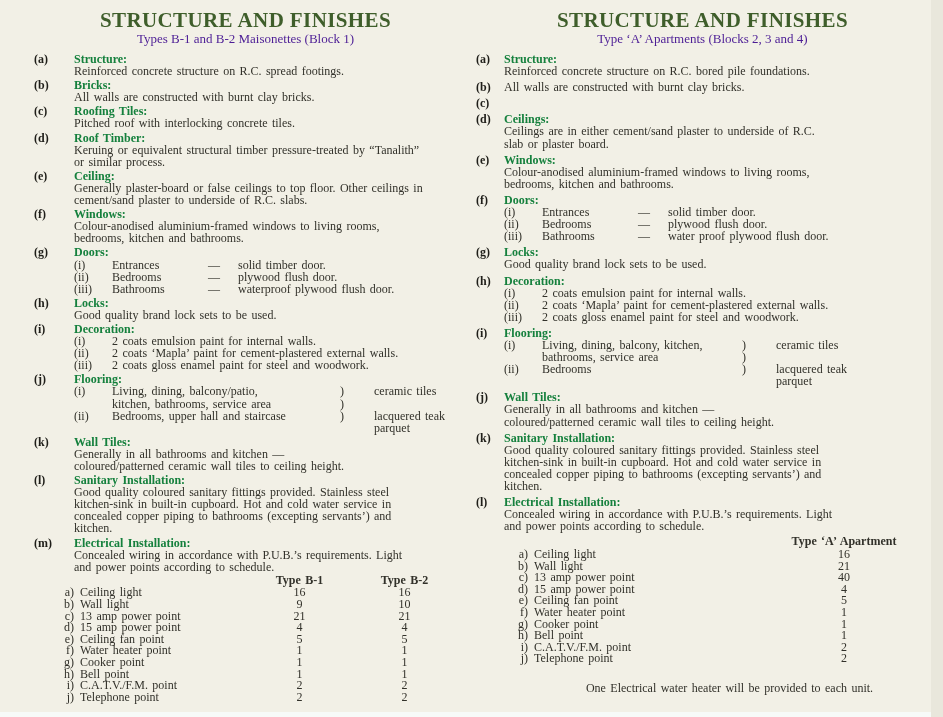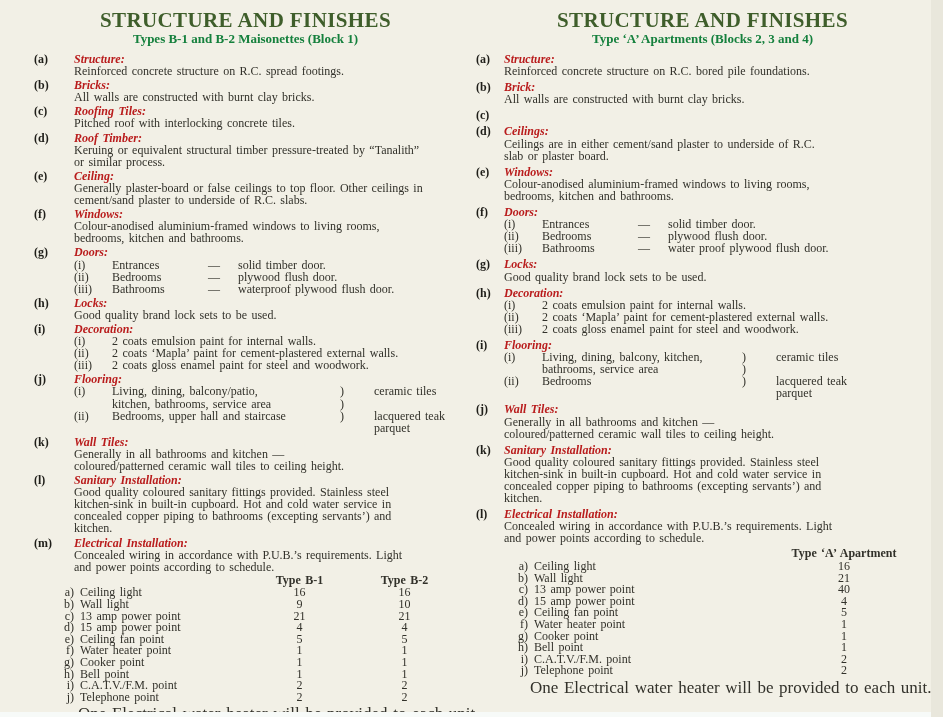--- a/index.html
+++ b/index.html
@@ -10,31 +10,31 @@
     color:#32312a;
   }
   .pane{position:absolute;top:0;height:717px;box-sizing:border-box;}
   .pane.left{left:0;width:471px;padding:9px 14px 0 34px;}
   .pane.right{left:468px;width:475px;padding:9px 14px 0 8px;}
   .col-title{
     text-align:center;font-weight:bold;font-size:21px;line-height:22px;
     color:#3f5e2b;letter-spacing:.4px;white-space:nowrap;
   }
   .col-subtitle{
-    text-align:center;font-weight:bold;font-size:13px;line-height:15px;
-    color:#15803d;margin-bottom:7px;white-space:nowrap;
+    text-align:center;font-weight:normal;font-size:13px;line-height:15px;
+    color:#4c1d95;margin-bottom:7px;white-space:nowrap;
   }
   .section{display:flex;font-size:12px;line-height:12.1px;word-spacing:1.4px;}
   .left .section{margin-bottom:2px;}
   .right .section{margin-bottom:4px;}
   .sec-label{font-weight:bold;flex-shrink:0;color:#1f1e19;}
   .left .sec-label{width:40px;}
   .right .sec-label{width:28px;}
   .sec-body{flex:1;min-width:0;}
-  .sec-heading{font-weight:bold;color:#b91c1c;font-style:italic;}
+  .sec-heading{font-weight:bold;color:#15803d;}
   .line{white-space:nowrap;}
   .doors-row{display:flex;white-space:nowrap;}
   .d-num{width:38px;flex-shrink:0;}
   .d-name{width:96px;flex-shrink:0;}
   .d-dash{width:30px;flex-shrink:0;}
   .d-desc{flex:1;}
   .num-row{display:flex;white-space:nowrap;}
   .n-num{width:38px;flex-shrink:0;}
   .n-text{flex:1;}
   .floor-item{display:flex;align-items:flex-start;}
@@ -48,21 +48,21 @@
   .left .spec-table{margin-left:24px;}
   .right .spec-table{margin-left:36px;}
   .t-head{display:flex;font-weight:bold;margin-bottom:1px;white-space:nowrap;font-family:Liberation Serif, serif;}
   .t-spacer{flex:1;}
   .t-row{display:flex;white-space:nowrap;}
   .t-num{width:16px;text-align:right;margin-right:6px;flex-shrink:0;}
   .t-label{flex:1;}
   .t-val{text-align:center;flex-shrink:0;}
   .left .t-val{width:105px;}
   .right .t-val{width:170px;}
-  .footnote{font-size:17px;line-height:13px;word-spacing:1.4px;margin-top:4px;white-space:nowrap;text-align:center;}
+  .footnote{font-size:12px;line-height:13px;word-spacing:1.4px;margin-top:17px;white-space:nowrap;text-align:center;}
   .left .footnote{margin-left:44px;}
   .right .footnote{margin-left:54px;}
   .bottom-strip{position:absolute;left:0;bottom:0;width:943px;height:5px;background:#f7faf8;}
 </style>
 </head>
 <body>
 
 <div class="page">
 
   <div class="pane left">
@@ -300,21 +300,20 @@
         <div class="section">
           <span class="sec-label">(a)</span>
           <div class="sec-body">
             <div class="sec-heading">Structure:</div>
             <div class="line">Reinforced concrete structure on R.C. bored pile foundations.</div>
           </div>
         </div>
         <div class="section">
           <span class="sec-label">(b)</span>
           <div class="sec-body">
-            <div class="sec-heading">Brick:</div>
             <div class="line">All walls are constructed with burnt clay bricks.</div>
           </div>
         </div>
         <div class="section">
           <span class="sec-label">(c)</span>
           <div class="sec-body">
           </div>
         </div>
         <div class="section">
           <span class="sec-label">(d)</span>

